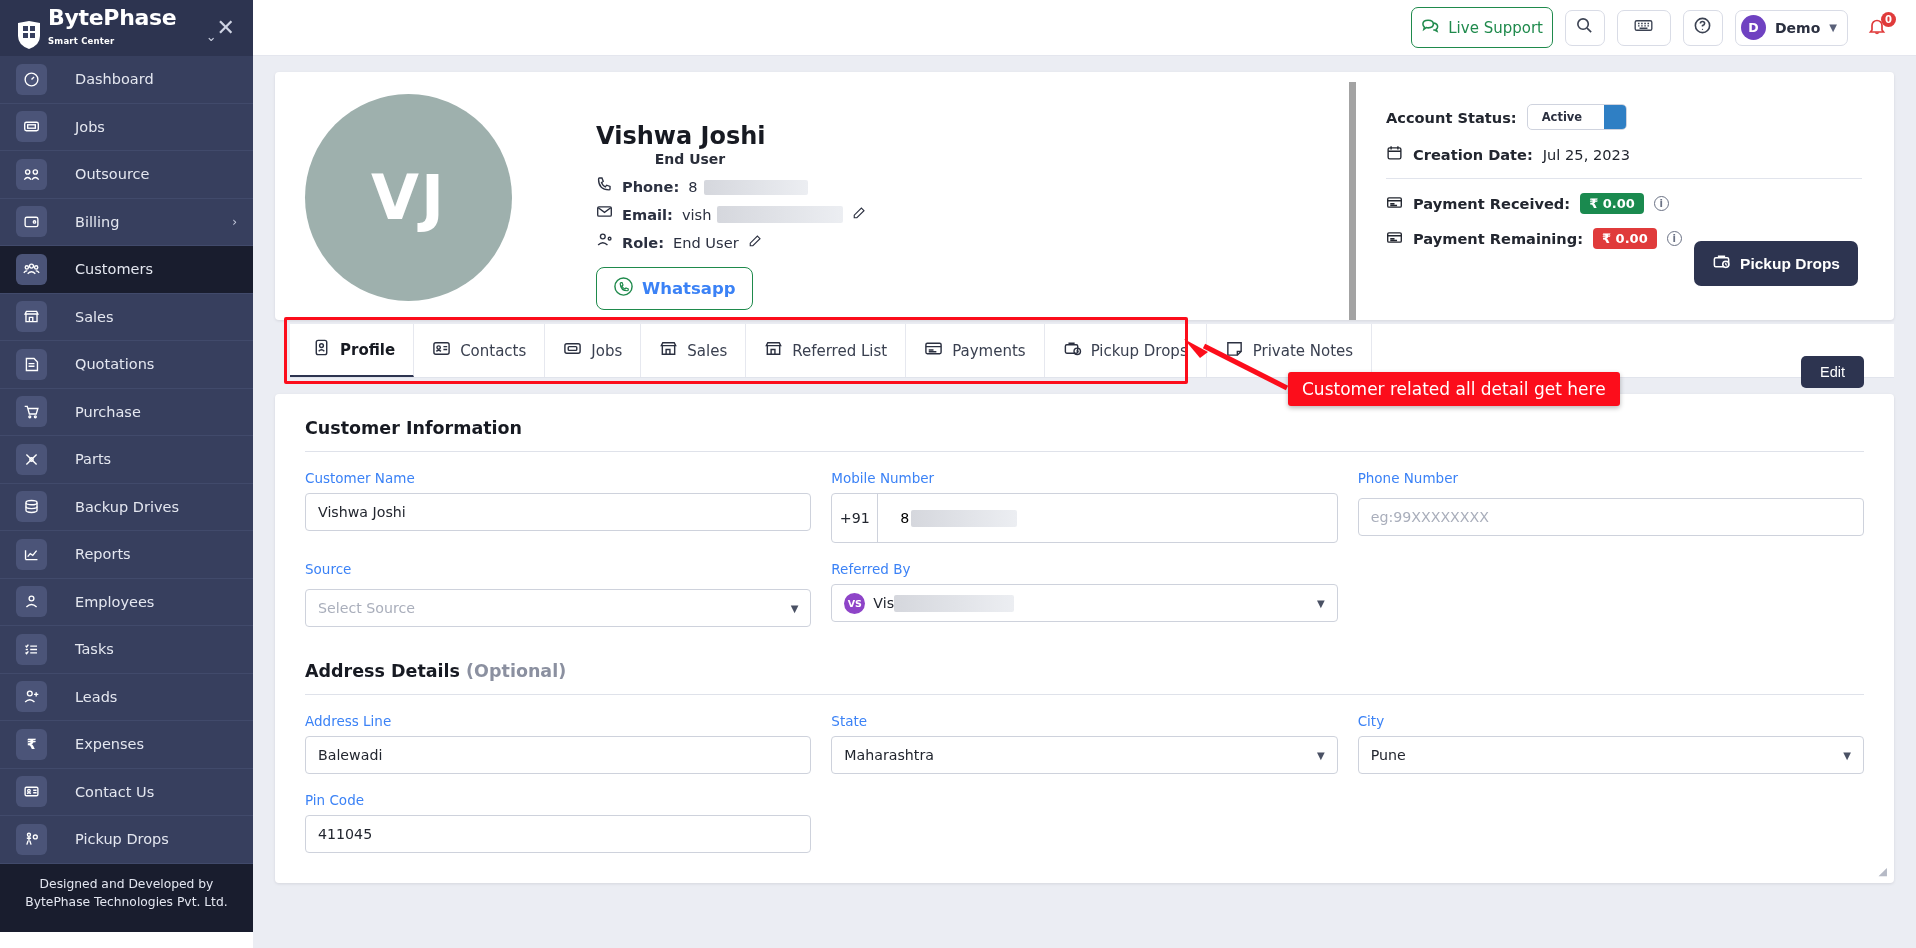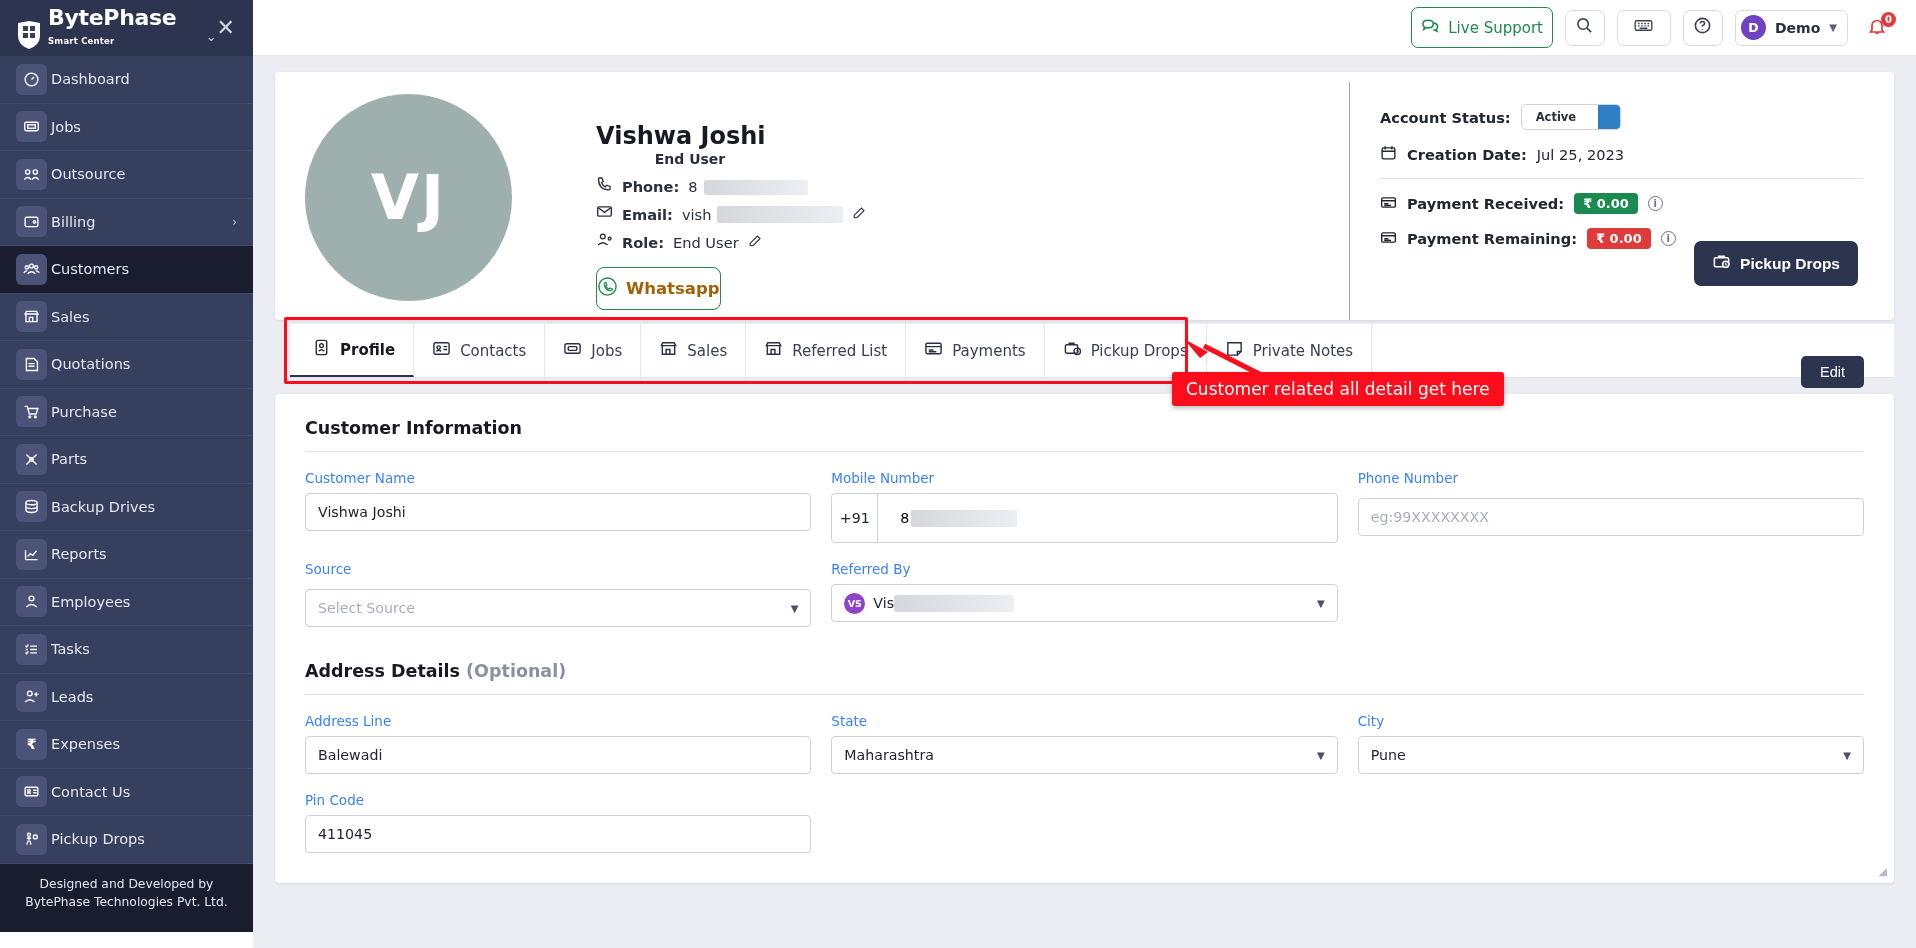--- a/index.html
+++ b/index.html
@@ -24,21 +24,21 @@
   .brand-logo { width: 26px; height: 30px; position: relative; flex: 0 0 26px; }
   .brand-text { position: relative; padding-bottom: 2px; }
   .brand-name { font-size: 22px; font-weight: 700; letter-spacing: -.3px; color: #fff; line-height: 1; }
   .brand-rule { height: 2px; background: #fff; margin-top: 2px; }
   .brand-sub { font-size: 8.5px; font-weight: 700; color: #fff; text-align: center; letter-spacing: .2px; margin-top: 1px; }
   .brand-caret { color: #cdd2e2; font-size: 13px; padding-bottom: 6px; }
   .sb-close { color: #cfd4e4; font-size: 22px; font-weight: 300; cursor: pointer; line-height: 1; }
 
   .sb-menu { flex: 1; overflow: hidden; }
   .sb-item {
-    height: 47.5px; display: flex; align-items: center; gap: 4px;
+    height: 47.5px; display: flex; align-items: center; gap: 28px;
     padding: 16px 16px; border-bottom: 1px solid #414a6b;
     font-size: 14.5px; color: #e4e7f0; cursor: pointer; position: relative;
   }
   .sb-item .ic {
     width: 31px; height: 31px; flex: 0 0 31px; border-radius: 6px;
     background: #4b5478; display: flex; align-items: center; justify-content: center;
   }
   .sb-item.active { background: #191d2e; }
   .sb-item.active .ic { background: #3a4karma; }
   .sb-item .chev { margin-left: auto; font-size: 12px; color: #c6cbdd; }
@@ -100,32 +100,32 @@
   .prof-info { padding: 28px 0 0 84px; position: relative; flex: 1; min-width: 0; }
   .prof-name { font-size: 24px; font-weight: 700; color: #171a22; }
   .prof-role-sm { font-size: 14px; font-weight: 600; color: #2a2e3a; text-align: center; width: 188px; margin-top: 1px; }
   .prof-row { display: flex; align-items: flex-end; gap: 9px; font-size: 14.6px; color: #2b3040; margin-top: 8px; }
   .prof-row b { font-weight: 700; }
   .prof-row svg { width: 17px; height: 17px; stroke: #2b3040; fill: none; stroke-width: 1.6; flex: 0 0 17px; }
   .blur-box { background: linear-gradient(90deg,#d5d7dd,#eceef2); border-radius: 2px; filter: blur(.4px); display: inline-block; }
   .edit-ic svg { width: 15px; height: 15px; cursor: pointer; }
   .wa-btn {
     margin-top: 16px; display: inline-flex; align-items: center; gap: 8px; border: 1.4px solid #1f8a4c;
-    color: #a16207; border-radius: 8px; padding: 8px 0; font-size: 16.5px; font-weight: 600;
+    color: #3b82f6; border-radius: 8px; padding: 8px 16px; font-size: 16.5px; font-weight: 600;
     background: #fff; cursor: pointer;
   }
   .wa-btn svg { width: 21px; height: 21px; stroke: #1f8a4c; fill: none; stroke-width: 1.5; }
   .pickup-btn {
     position: absolute; right: 36px; bottom: 34px; background: #2d3450; color: #fff; border: none;
     border-radius: 7px; padding: 11px 18px; font-size: 15.5px; font-weight: 600; display: flex;
     align-items: center; gap: 9px; cursor: pointer;
   }
   .pickup-btn svg { width: 19px; height: 19px; stroke: #fff; fill: none; stroke-width: 1.6; }
 
-  .prof-right { width: 545px; flex: 0 0 545px; border-left: 1px solid #a3a3a3; padding: 22px 32px 0 30px; }
+  .prof-right { width: 545px; flex: 0 0 545px; border-left: 7px solid #a3a3a3; padding: 22px 32px 0 30px; }
   .acct-row { display: flex; align-items: center; gap: 10px; font-size: 14.6px; color: #22262f; margin-bottom: 14px; }
   .acct-row b { font-weight: 700; }
   .acct-row svg { width: 17px; height: 17px; stroke: #22262f; fill: none; stroke-width: 1.6; flex: 0 0 17px; }
   .status-pill {
     display: flex; align-items: center; border: 1px solid #cfd3de; border-radius: 5px; overflow: hidden; height: 26px;
   }
   .status-pill .lbl { font-size: 11.5px; font-weight: 600; color: #2b3040; padding: 0 22px 0 14px; }
   .status-pill .sw { width: 22px; height: 100%; background: #2f7fc4; }
   .divider-h { height: 1px; background: #e1e4ec; margin: 4px 0 14px; }
   .money { color: #fff; font-size: 13px; font-weight: 700; border-radius: 4px; padding: 3px 9px; }
@@ -141,21 +141,21 @@
   .tab {
     display: flex; align-items: center; gap: 9px; padding: 14px 18px; font-size: 15px; color: #3a4050;
     border-right: 1px solid #e6e8ef; cursor: pointer; white-space: nowrap;
   }
   .tab:first-child { padding-left: 22px; }
   .tab.active { color: #171a22; font-weight: 600; border-bottom: 2.5px solid #2d3450; }
   .tab svg { width: 19px; height: 19px; stroke: #2b3040; fill: none; stroke-width: 1.5; flex: 0 0 19px; }
 
   
   .annot {
-    position: absolute; left: 1172px; top: 372px; background: #fc0d1b; color: #fff; font-size: 17px;
+    position: absolute; left: 1288px; top: 372px; background: #fc0d1b; color: #fff; font-size: 17px;
     padding: 7px 14px; border-radius: 3px; box-shadow: 0 2px 5px rgba(0,0,0,.28); white-space: nowrap; z-index: 40;
   }
   .annot-arrow { position: absolute; left: 1182px; top: 336px; width: 110px; height: 60px; z-index: 39; }
 
   
   .form-card { margin-top: 12px; padding: 24px 30px 30px; position: relative; }
   .sec-title { font-size: 17.5px; font-weight: 700; color: #171a22; }
   .sec-title .opt { color: #8b90a0; font-weight: 700; }
   .sec-rule { height: 1px; background: #dfe2ea; margin: 13px 0 18px; }
   .edit-btn {

